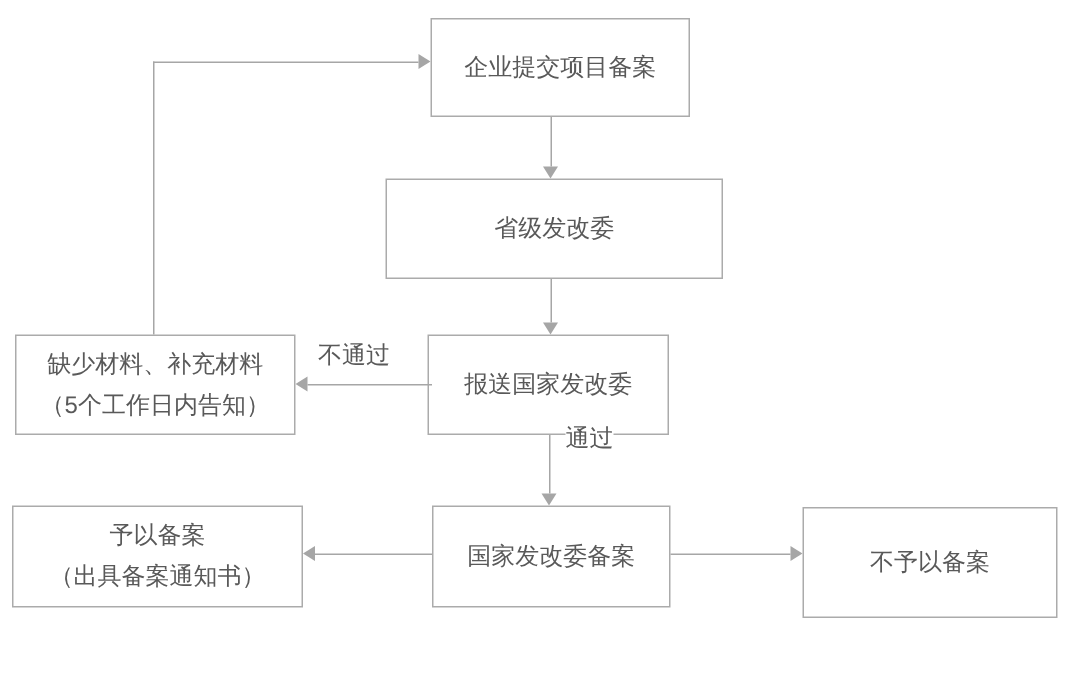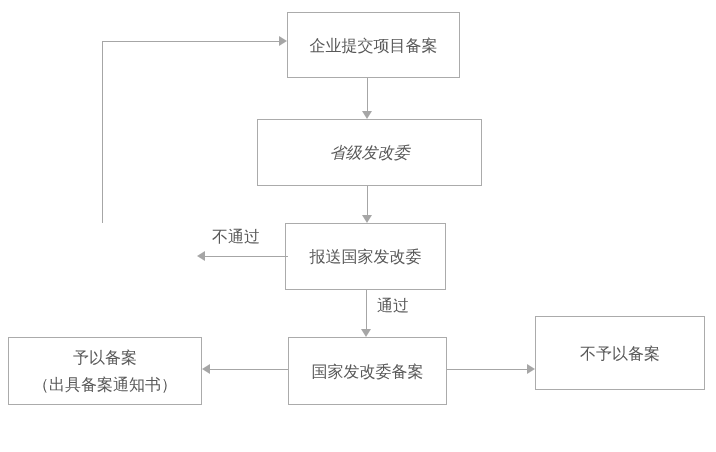--- a/index.html
+++ b/index.html
@@ -53,55 +53,59 @@
 </style>
 </head>
 <body>
 
 <div class="canvas">
 
   <div class="node" style="left:287px; top:12px; width:173px; height:66px;">
     <div>企业提交项目备案</div>
   </div>
 
-  <div class="node" style="left:257px; top:119px; width:225px; height:67px;font-style:italic;">
+  <div class="node" style="left:257px; top:119px; width:225px; height:67px;">
     <div>省级发改委</div>
   </div>
 
   <div class="node" style="left:285px; top:223px; width:161px; height:67px;">
     <div>报送国家发改委</div>
   </div>
 
+  <div class="node" style="left:10px; top:223px; width:187px; height:67px;">
+    <div>缺少材料、补充材料</div>
+    <div>（5个工作日内告知）</div>
+  </div>
 
   <div class="node" style="left:8px; top:337px; width:194px; height:68px;">
     <div>予以备案</div>
     <div>（出具备案通知书）</div>
   </div>
 
   <div class="node" style="left:288px; top:337px; width:159px; height:68px;">
     <div>国家发改委备案</div>
   </div>
 
-  <div class="node" style="left:535px; top:316px; width:170px; height:74px;text-align:center;">
+  <div class="node" style="left:535px; top:338px; width:170px; height:74px;text-align:center;">
     <div>不予以备案</div>
   </div>
 
   <div class="vline" style="left:367px; top:78px; height:33px;"></div>
   <div class="arr arr-down" style="left:362px; top:111px;"></div>
 
   <div class="vline" style="left:367px; top:186px; height:29px;"></div>
   <div class="arr arr-down" style="left:362px; top:215px;"></div>
 
   <div class="hline" style="left:205px; top:256px; width:83px;"></div>
   <div class="arr arr-left" style="left:197px; top:251px;"></div>
   <div class="edge-label" style="left:212px; top:227px;">不通过</div>
 
   <div class="vline" style="left:366px; top:290px; height:39px;"></div>
   <div class="arr arr-down" style="left:361px; top:329px;"></div>
-  <div class="edge-label" style="left:377px; top:296px;font-family:Liberation Serif, serif;">通过</div>
+  <div class="edge-label" style="left:377px; top:282px;font-family:Liberation Serif, serif;">通过</div>
 
   <div class="hline" style="left:210px; top:369px; width:78px;"></div>
   <div class="arr arr-left" style="left:202px; top:364px;"></div>
 
   <div class="hline" style="left:447px; top:369px; width:80px;"></div>
   <div class="arr arr-right" style="left:527px; top:364px;"></div>
 
   <div class="vline" style="left:102px; top:41px; height:182px;"></div>
   <div class="hline" style="left:102px; top:41px; width:177px;"></div>
   <div class="arr arr-right" style="left:279px; top:36px;"></div>

